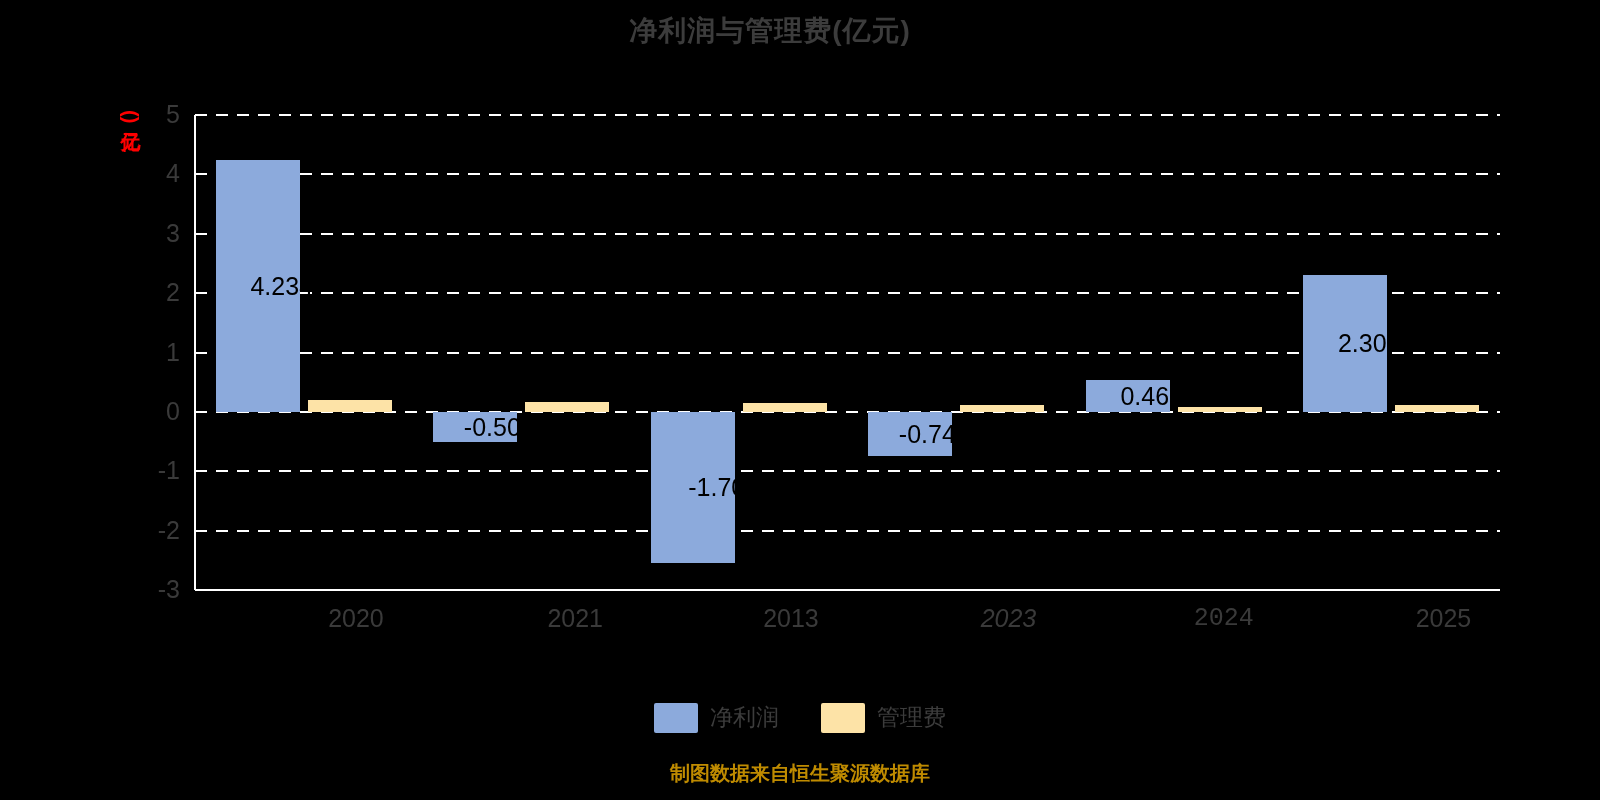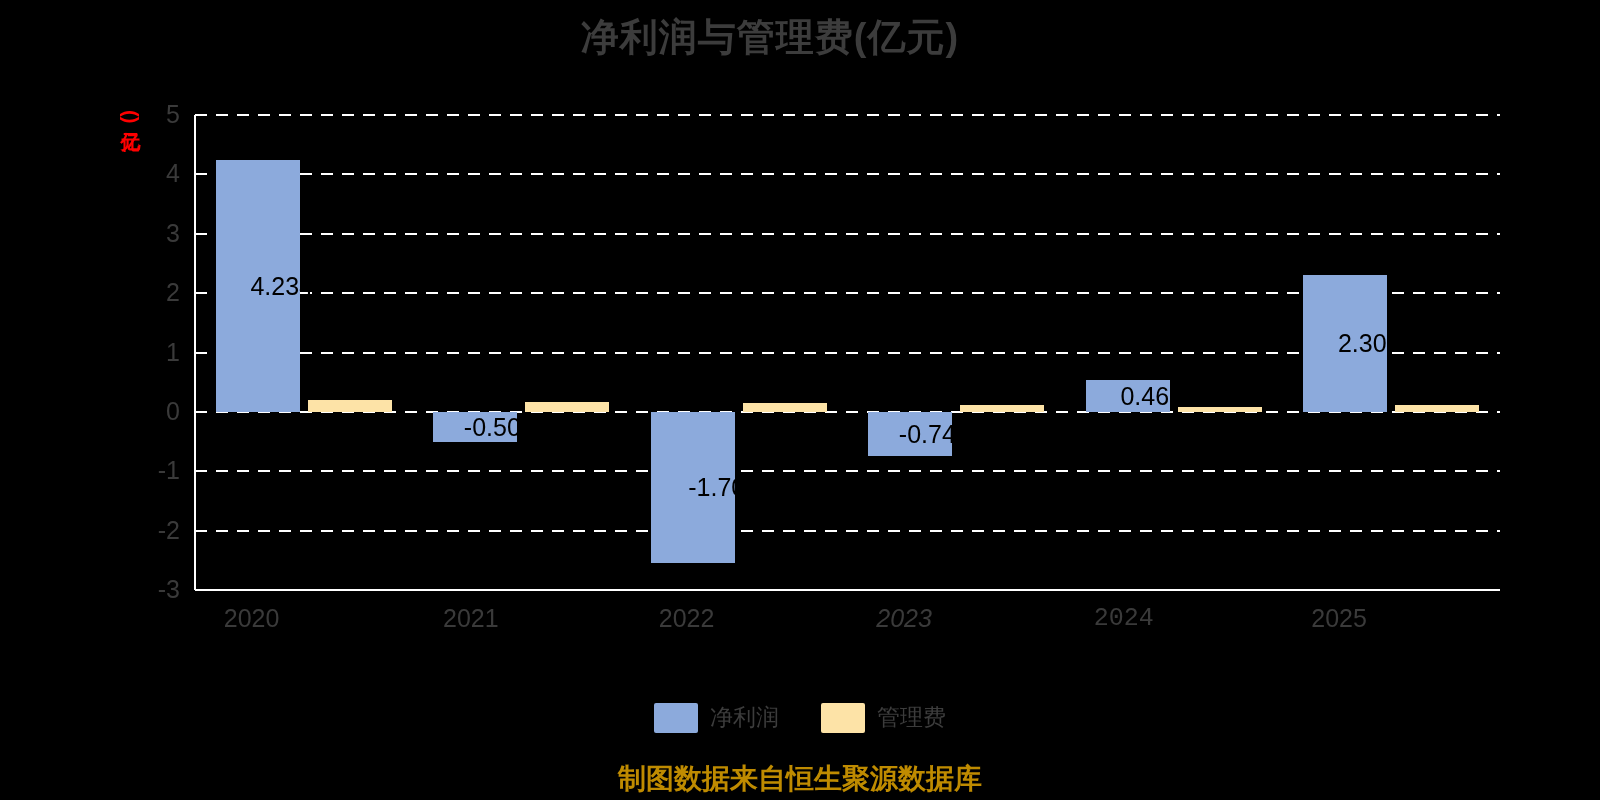--- a/index.html
+++ b/index.html
@@ -6,21 +6,21 @@
   .canvas{
     position:relative;
     width:1600px;height:800px;
     background:#000;
     font-family:"Liberation Sans", sans-serif;
     overflow:hidden;
   }
   .chart-title{
     position:absolute;top:12px;left:0;width:1540px;
     text-align:center;
-    font-size:38px;font-weight:bold;color:#3c3c3c;
+    font-size:28px;font-weight:bold;color:#3c3c3c;
     letter-spacing:1px;
   }
   .y-unit-label{
     position:absolute;left:118px;top:110px;
     writing-mode:vertical-rl;
     color:#ff0000;font-size:20px;font-weight:bold;
   }
   .gridline{
     position:absolute;height:2px;
     background:repeating-linear-gradient(to right,#ffffff 0 12px,transparent 12px 21px);
@@ -29,41 +29,41 @@
     position:absolute;height:2px;background:#ffffff;
   }
   .axisline-y{
     position:absolute;width:2px;background:#ffffff;
   }
   .y-tick{
     position:absolute;width:70px;text-align:right;
     color:#3a3a3a;font-size:25px;
   }
   .x-tick{
-    position:absolute;width:160px;text-align:left;
+    position:absolute;width:160px;text-align:right;
     color:#3a3a3a;font-size:25px;
   }
   .bar{
     position:absolute;
   }
   .bar-value-label{
     position:absolute;transform:translate(-50%,-50%);
     color:#000000;font-size:25px;white-space:nowrap;margin-left:24px;
   }
   .legend{
     position:absolute;top:702px;left:0;width:1600px;
     display:flex;justify-content:center;align-items:center;gap:42px;
   }
   .legend-item{display:flex;align-items:center;gap:12px;}
   .swatch{width:44px;height:30px;border-radius:2px;}
   .legend-label{color:#3c3c3c;font-size:23px;}
   .caption{
     position:absolute;top:760px;left:0;width:1600px;
     text-align:center;
-    color:#bf8b00;font-size:28px;font-weight:bold;
+    color:#bf8b00;font-size:20px;font-weight:bold;
   }
 </style>
 </head>
 <body>
 
 <div class="canvas">
   <div class="chart-title">净利润与管理费(亿元)</div>
   <div class="y-unit-label">(亿元)</div>
 
   <div id="plot">
@@ -87,21 +87,21 @@
       <div class="y-tick" style="left: 110px; top: 100px;">5</div>
       <div class="axisline-y" style="left: 194px; top: 115px; height: 475px;"></div>
       <div class="x-tick" style="left: 223.75px; top: 604px;">2020</div>
       <div class="bar" style="left: 215.75px; top: 160.481px; width: 84px; height: 251.394px; background: rgb(140, 170, 220);"></div>
       <div class="bar-value-label" style="left: 257.75px; top: 286.178px;">4.234</div>
       <div class="bar" style="left: 307.75px; top: 400px; width: 84px; height: 11.875px; background: rgb(253, 227, 167);"></div>
       <div class="x-tick" style="left: 443px; top: 604px;">2021</div>
       <div class="bar" style="left: 433.25px; top: 411.875px; width: 84px; height: 30.0437px; background: rgb(140, 170, 220);"></div>
       <div class="bar-value-label" style="left: 475.25px; top: 426.897px;">-0.506</div>
       <div class="bar" style="left: 525.25px; top: 401.781px; width: 84px; height: 10.0938px; background: rgb(253, 227, 167);"></div>
-      <div class="x-tick" style="left: 658.75px; top: 604px;">2022</div>
+      <div class="x-tick" style="left: 658.75px; top: 604px;">2013</div>
       <div class="bar" style="left: 650.75px; top: 411.875px; width: 84px; height: 150.812px; background: rgb(140, 170, 220);"></div>
       <div class="bar-value-label" style="left: 692.75px; top: 487.281px;">-1.70</div>
       <div class="bar" style="left: 742.75px; top: 402.969px; width: 84px; height: 8.90625px; background: rgb(253, 227, 167);"></div>
       <div class="x-tick" style="left: 876.25px; top: 604px; font-style: italic;">2023</div>
       <div class="bar" style="left: 868.25px; top: 411.875px; width: 84px; height: 44.0562px; background: rgb(140, 170, 220);"></div>
       <div class="bar-value-label" style="left: 910.25px; top: 433.903px;">-0.742</div>
       <div class="bar" style="left: 960.25px; top: 404.75px; width: 84px; height: 7.125px; background: rgb(253, 227, 167);"></div>
       <div class="x-tick" style="left: 1093.75px; top: 604px; font-family: Liberation Mono, monospace;">2024</div>
       <div class="bar" style="left: 1085.75px; top: 379.753px; width: 84px; height: 32.1219px; background: rgb(140, 170, 220);"></div>
       <div class="bar-value-label" style="left: 1127.75px; top: 395.814px;">0.467</div>

